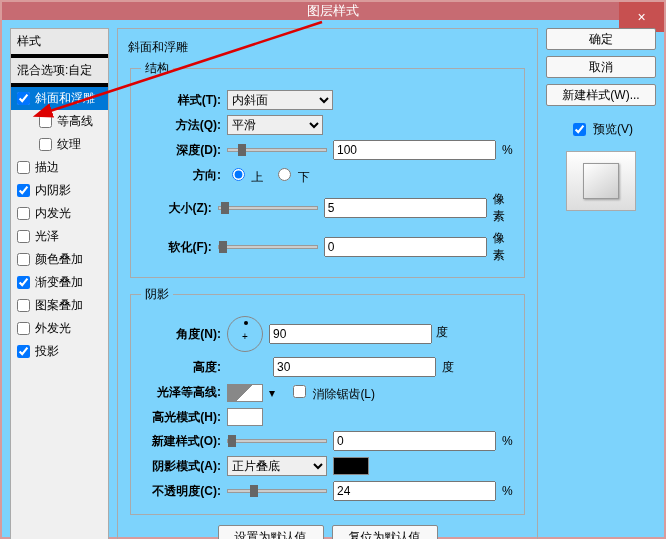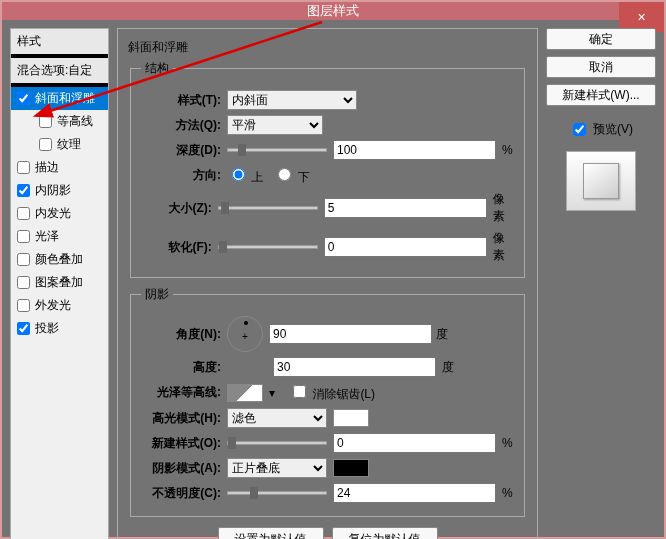--- a/index.html
+++ b/index.html
@@ -1,17 +1,17 @@
 <!DOCTYPE html>
 <html><head>
 <meta charset="utf-8">
 <style>
 * { box-sizing: border-box; font-family: "Microsoft YaHei", sans-serif; font-size: 12px; }
 body { margin: 0; background: #d99b9b; padding: 2px; }
-.window { width: 662px; height: 535px; background: #737373; display: flex; flex-direction: column; }
+.window { width: 662px; height: 535px; background: #7dd3fc; display: flex; flex-direction: column; }
 .titlebar { height: 30px; background: #c76b72; display: flex; align-items: center; justify-content: center; position: relative; color: #fff; }
 .titlebar .title { font-size: 13px; }
 .titlebar .close { position: absolute; right: 0; top: 0; width: 45px; height: 30px; background: #c75050; color: #fff; display: flex; align-items: center; justify-content: center; font-size: 14px; cursor: pointer; }
 .body { flex: 1; display: flex; padding: 8px; gap: 8px; position: relative; }
 .sidebar { width: 115px; border: 1px solid #aaa; background: #f0f0f0; }
 .side-head { padding: 4px 6px; border-bottom: 4px solid #000000; background: #e8e8e8; }
 .side-item { padding: 3px 6px; display: flex; align-items: center; gap: 5px; cursor: pointer; }
 .side-item.selected { background: #0078d7; color: #fff; }
 .side-item.indent { padding-left: 28px; }
 .side-item input[type=checkbox] { margin: 0; width: 13px; height: 13px; }
@@ -88,41 +88,45 @@
           </div>
           <div class="side-item">
             <input type="checkbox" style="">
             <span>光泽</span>
           </div>
           <div class="side-item">
             <input type="checkbox" style="">
             <span>颜色叠加</span>
           </div>
           <div class="side-item">
+            <input type="checkbox" checked="" style="">
+            <span>渐变叠加</span>
+          </div>
+          <div class="side-item">
             <input type="checkbox" style="">
             <span>图案叠加</span>
           </div>
           <div class="side-item">
             <input type="checkbox" style="">
             <span>外发光</span>
           </div>
           <div class="side-item">
             <input type="checkbox" checked="" style="">
             <span>投影</span>
           </div>
         </div>
     </div>
 
     <div class="main">
       <div style="margin-bottom:4px;">斜面和浮雕</div>
       <fieldset>
         <legend>结构</legend>
         <div class="row">
           <label class="lbl">样式(T):</label>
-          <select style="width:130px;"><option>内斜面</option></select>
+          <select style="width:106px;"><option>内斜面</option></select>
         </div>
         <div class="row">
           <label class="lbl">方法(Q):</label>
           <select style="width:96px;"><option>平滑</option></select>
         </div>
         <div class="row">
           <label class="lbl">深度(D):</label>
           <div class="slider">
               <div class="thumb" style="left:10px;"></div>
             </div>
@@ -156,41 +160,40 @@
 
       <fieldset>
         <legend>阴影</legend>
         <div class="row">
           <label class="lbl">角度(N):</label>
           <div class="angle-dial">
               <div class="dot"></div>
               <div class="cross">+</div>
             </div>
           <div style="display:flex;flex-direction:column;gap:4px;">
-            <div style="display:flex;align-items:center;gap:4px;">
+            <div style="display:flex;align-items:flex-start;gap:4px;">
               <input class="num" value="90" style="">
               <span>度</span>
             </div>
           </div>
         </div>
         <div class="row">
           <label class="lbl">高度:</label>
           <span style="width:40px;"></span>
           <input class="num" value="30" style="">
           <span>度</span>
         </div>
         <div class="row">
           <label class="lbl">光泽等高线:</label>
           <div class="swatch gloss"></div>
             <span>▾</span>
           <label style="margin-left:8px;"><input type="checkbox" style=""> <span>消除锯齿(L)</span></label>
         </div>
         <div class="row">
           <label class="lbl">高光模式(H):</label>
-          <select style="width:100px;"><option>滤色</option></select>
           <div class="swatch white"></div>
         </div>
         <div class="row">
           <label class="lbl">新建样式(O):</label>
           <div class="slider">
               <div class="thumb" style="left:0;"></div>
             </div>
           <input class="num" value="0" style="">
           <span>%</span>
         </div>

